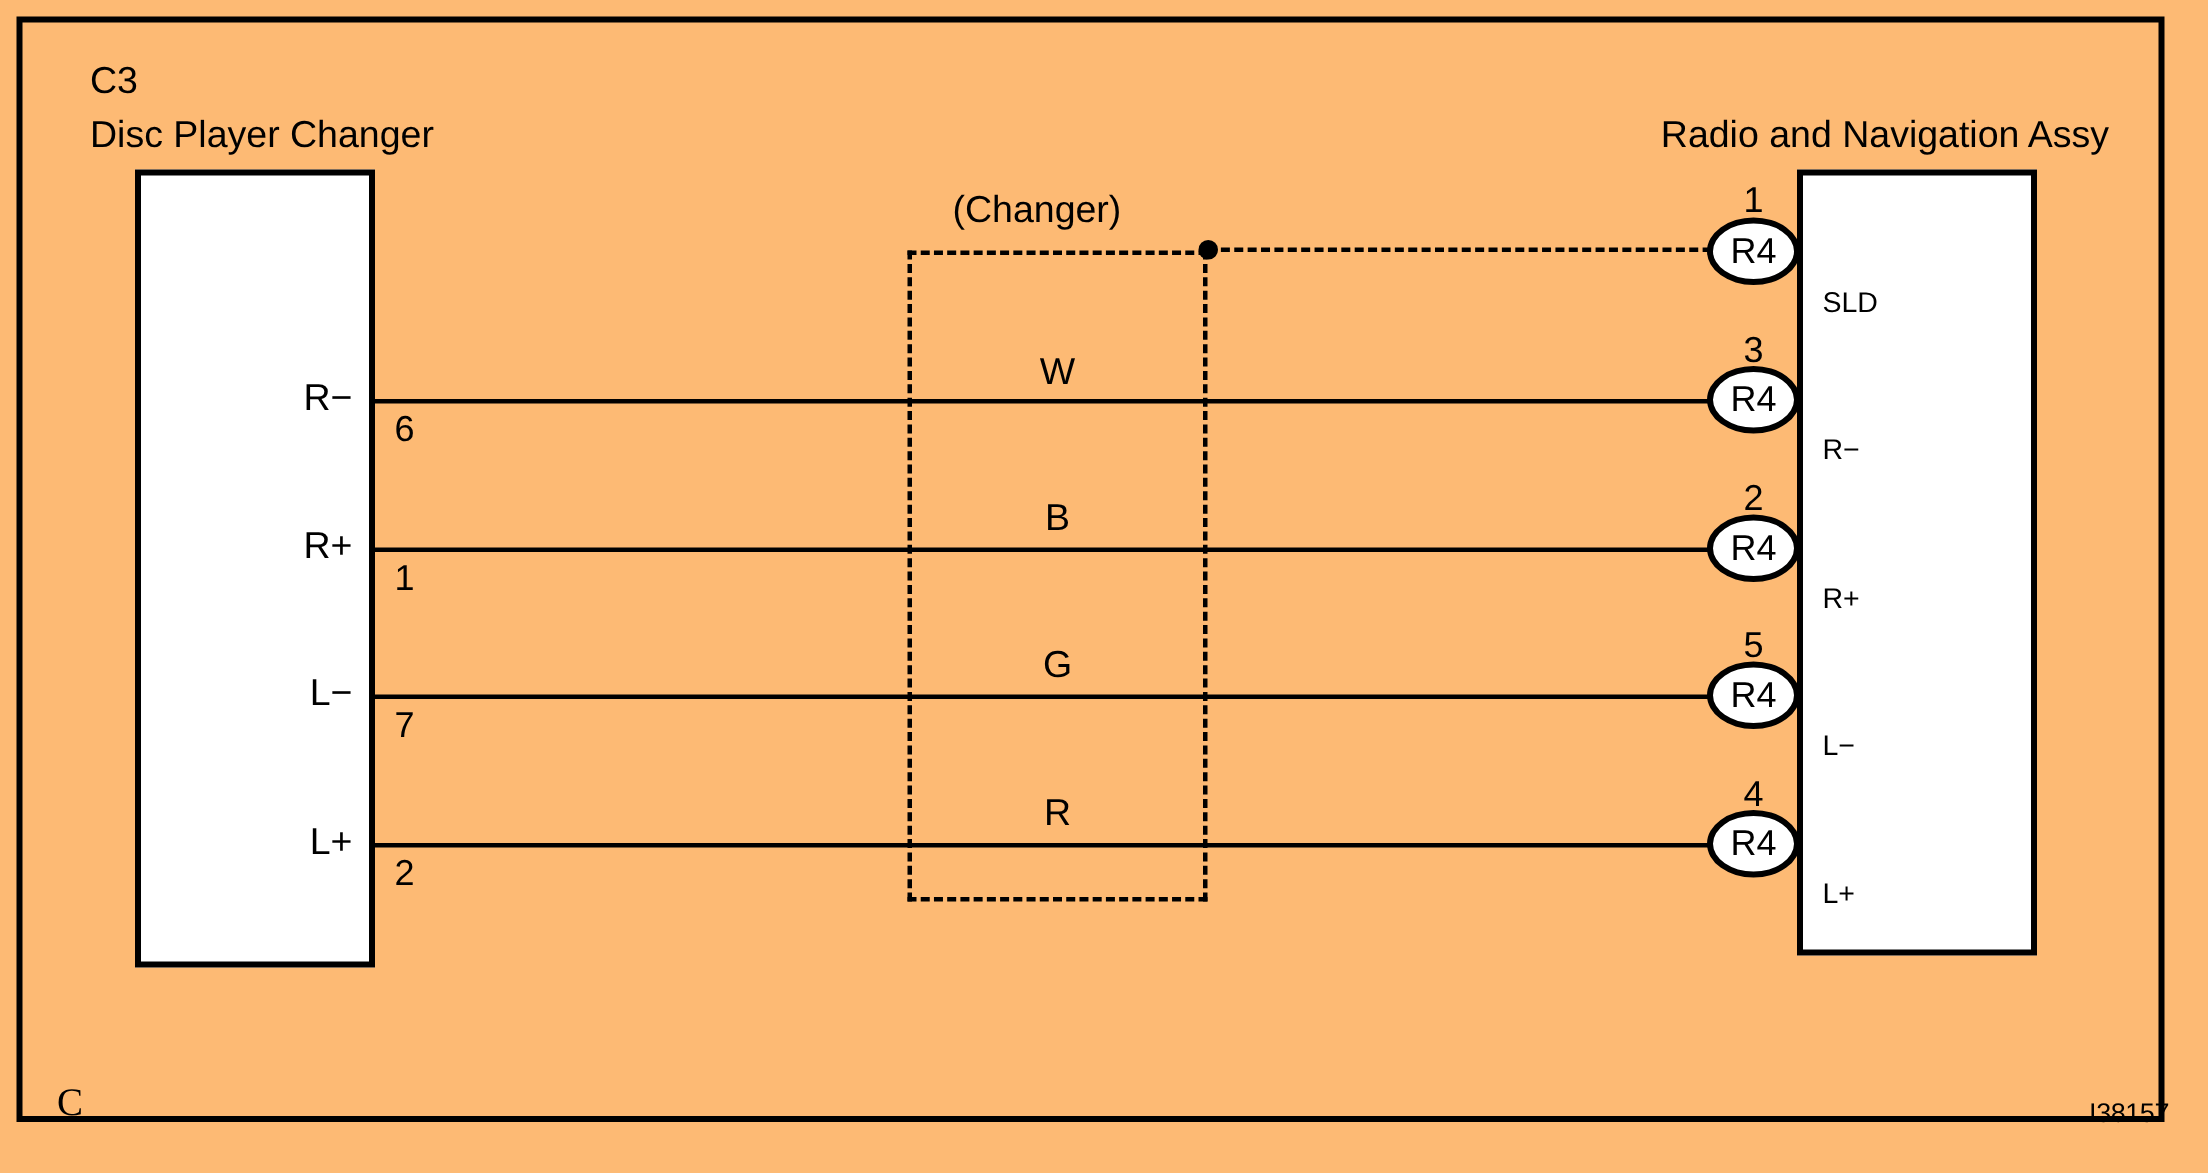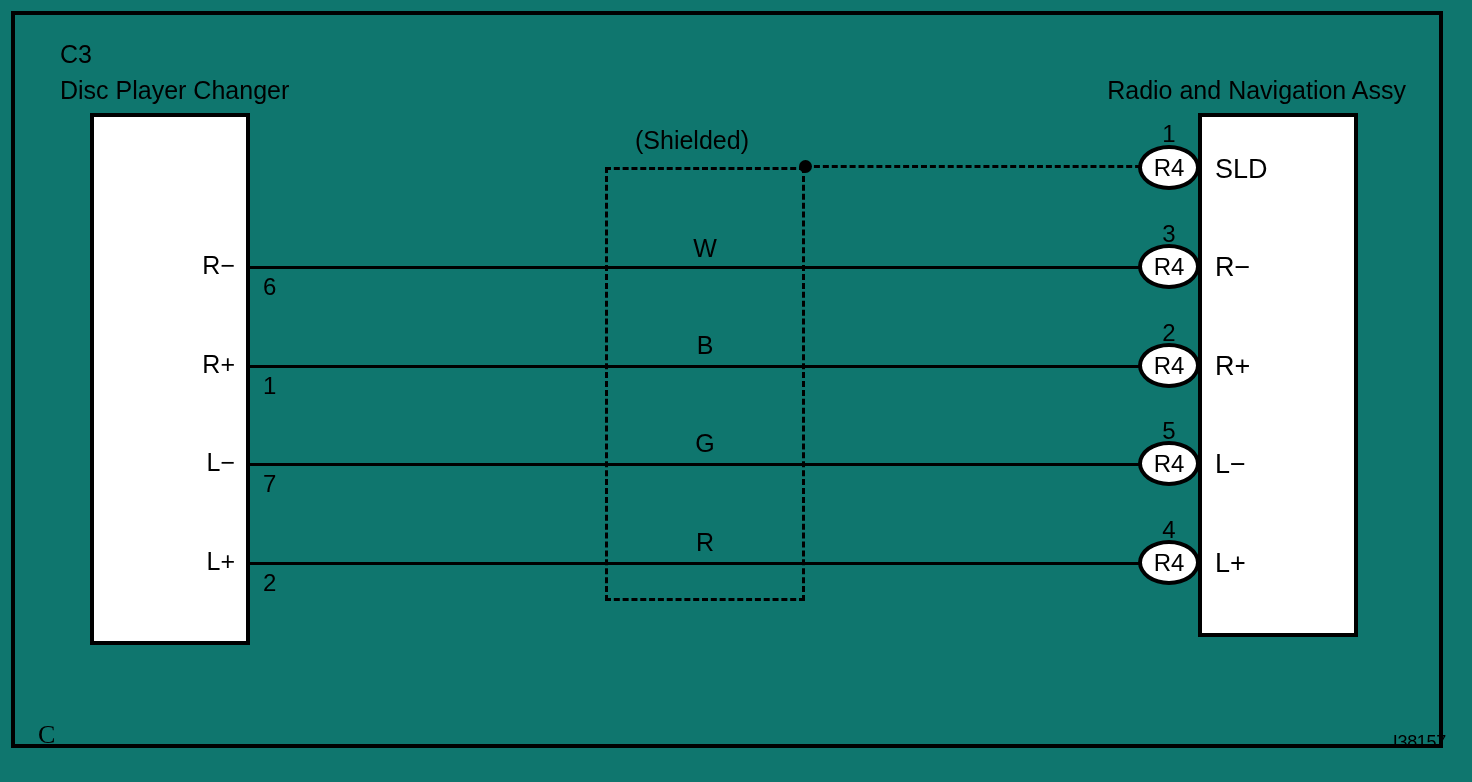--- a/index.html
+++ b/index.html
@@ -8,21 +8,21 @@
     background: #ffffff;
   }
   body {
     font-family: "Liberation Sans", sans-serif;
     color: #000000;
   }
   #canvas {
     position: relative;
     width: 1472px;
     height: 782px;
-    background: #0f766e;
+    background: #fdba74;
     overflow: hidden;
   }
   
   .frame {
     position: absolute;
     left: 11px;
     top: 11px;
     width: 1432px;
     height: 737px;
     border: 4px solid #000000;
@@ -83,23 +83,24 @@
     position: absolute;
     font-size: 24px;
     line-height: 1;
     white-space: nowrap;
     text-align: center;
     width: 40px;
   }
   
   .term-right {
     position: absolute;
-    font-size: 27px;
-    line-height: 1;
-    white-space: nowrap;
+    font-size: 19px;
+    line-height: 1;
+    white-space: nowrap;
+    margin-top: 37px;
   }
   
   .r4-oval {
     position: absolute;
     width: 62px;
     height: 45px;
     border: 4px solid #000000;
     border-radius: 50% / 50%;
     background: #ffffff;
     box-sizing: border-box;
@@ -184,21 +185,21 @@
   <div class="title-text" id="label-right-title">Radio and Navigation Assy</div>
 
   <div class="title-text" id="label-left-title">Disc Player Changer</div>
 
   <div class="conn-box" id="left-box"></div>
   <div class="conn-box" id="right-box"></div>
 
   <div id="shield-box"></div>
   <div id="shield-lead"></div>
   <div id="shield-dot"></div>
-  <div id="label-shielded">(Shielded)</div>
+  <div id="label-shielded">(Changer)</div>
 
   <div class="wire" style="left:250px; top:266px; width:895px;"></div>
   <div class="term-left" style="left:130px; top:253px; width:105px;">R−</div>
   <div class="pin-num-left" style="left:263px; top:275px;">6</div>
   <div class="wire-color" style="left:675px; top:236px;">W</div>
   <div class="pin-num-right" style="left:1149px; top:222px;">3</div>
   <div class="r4-oval" style="left:1138px; top:244px;">R4</div>
   <div class="term-right" style="left:1215px; top:254px;">R−</div>
 
   <div class="wire" style="left:250px; top:365px; width:895px;"></div>

